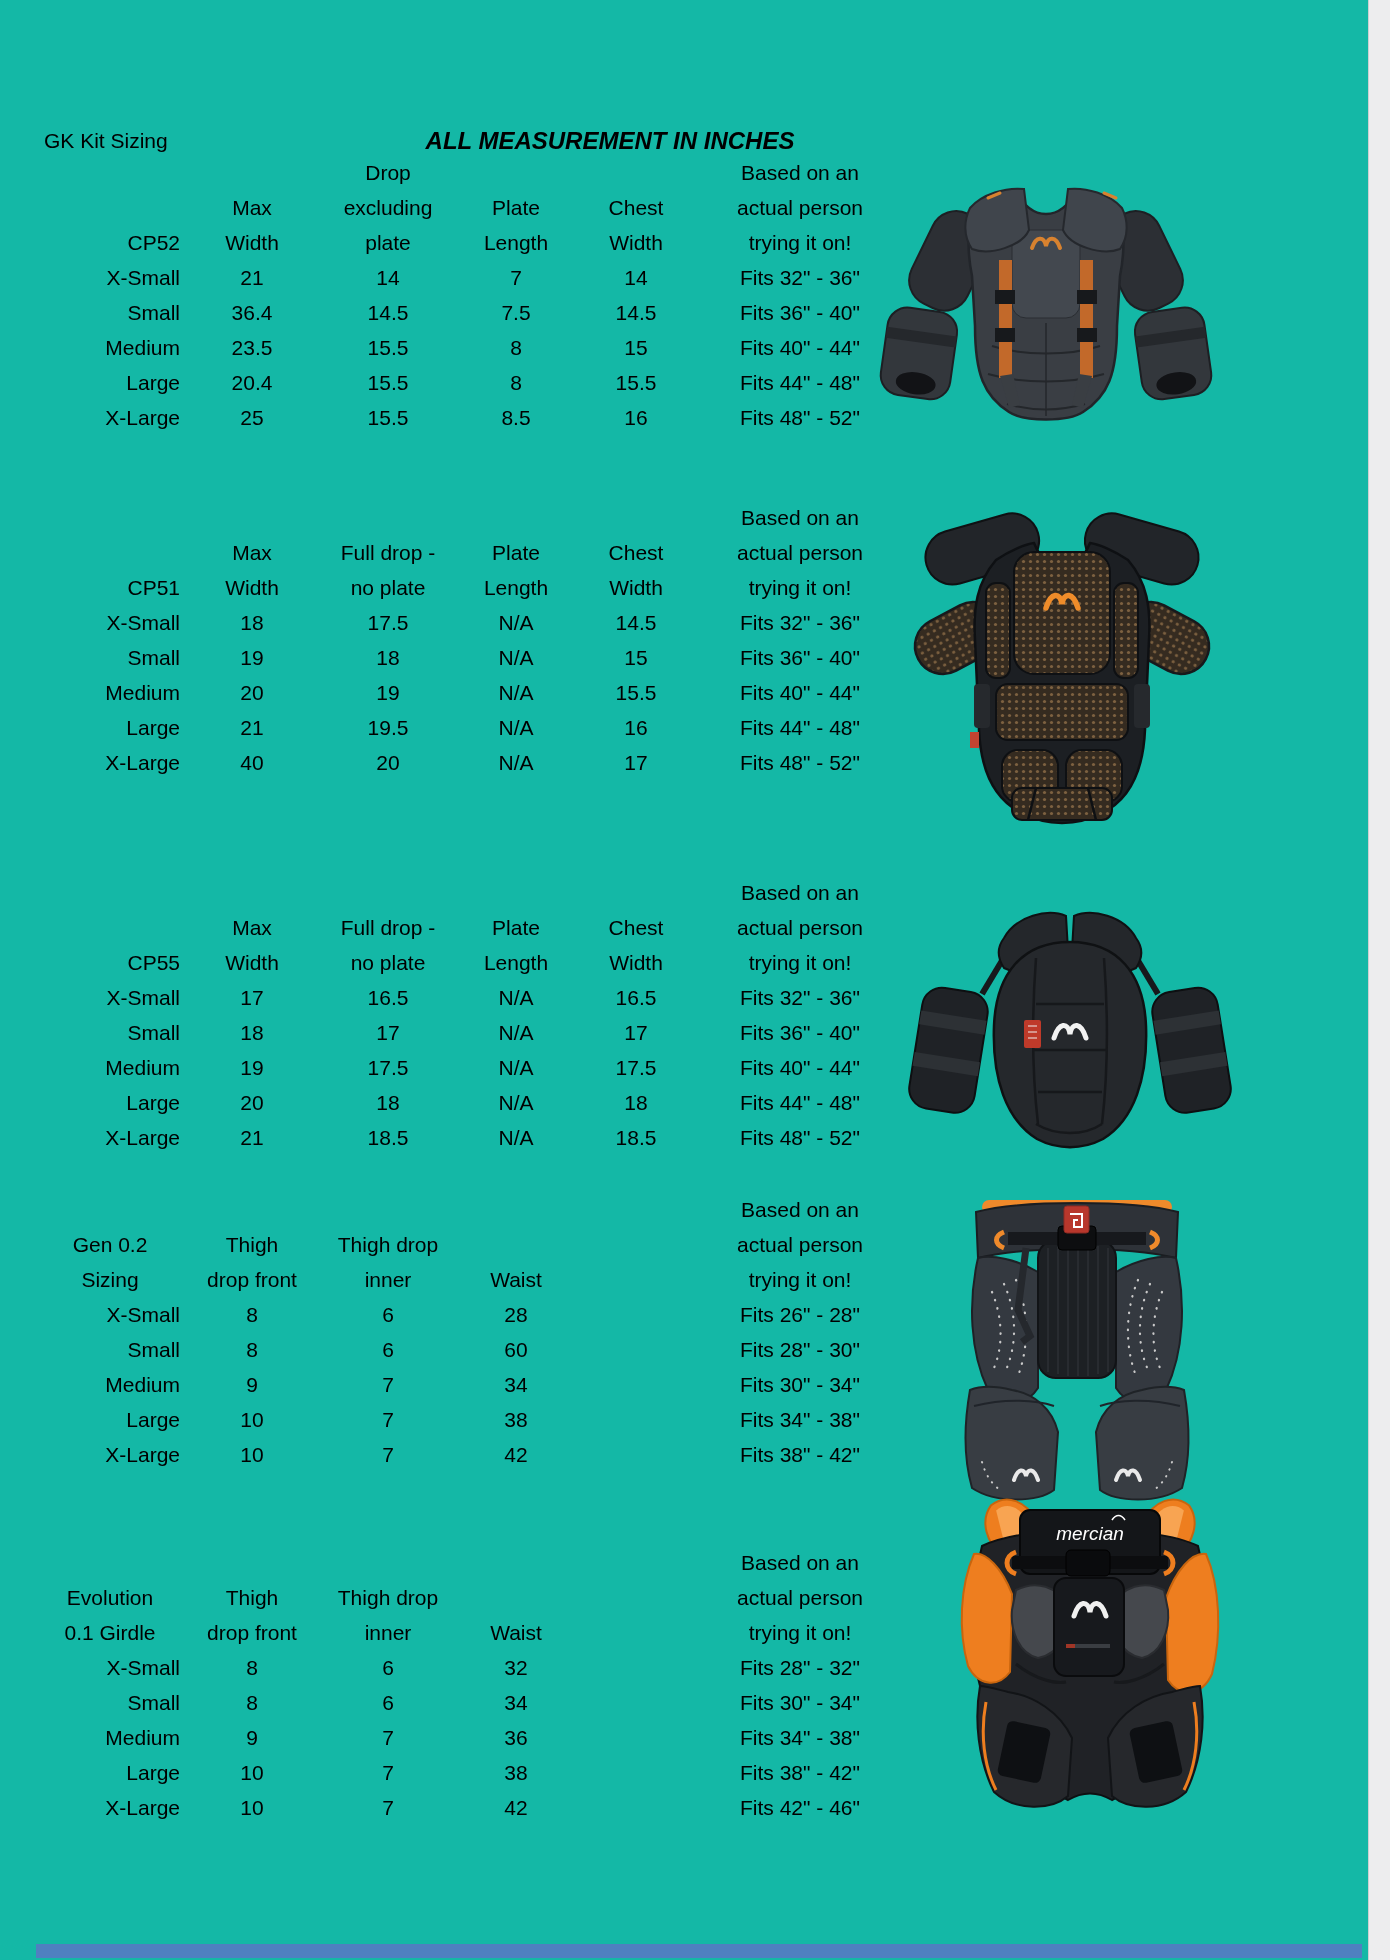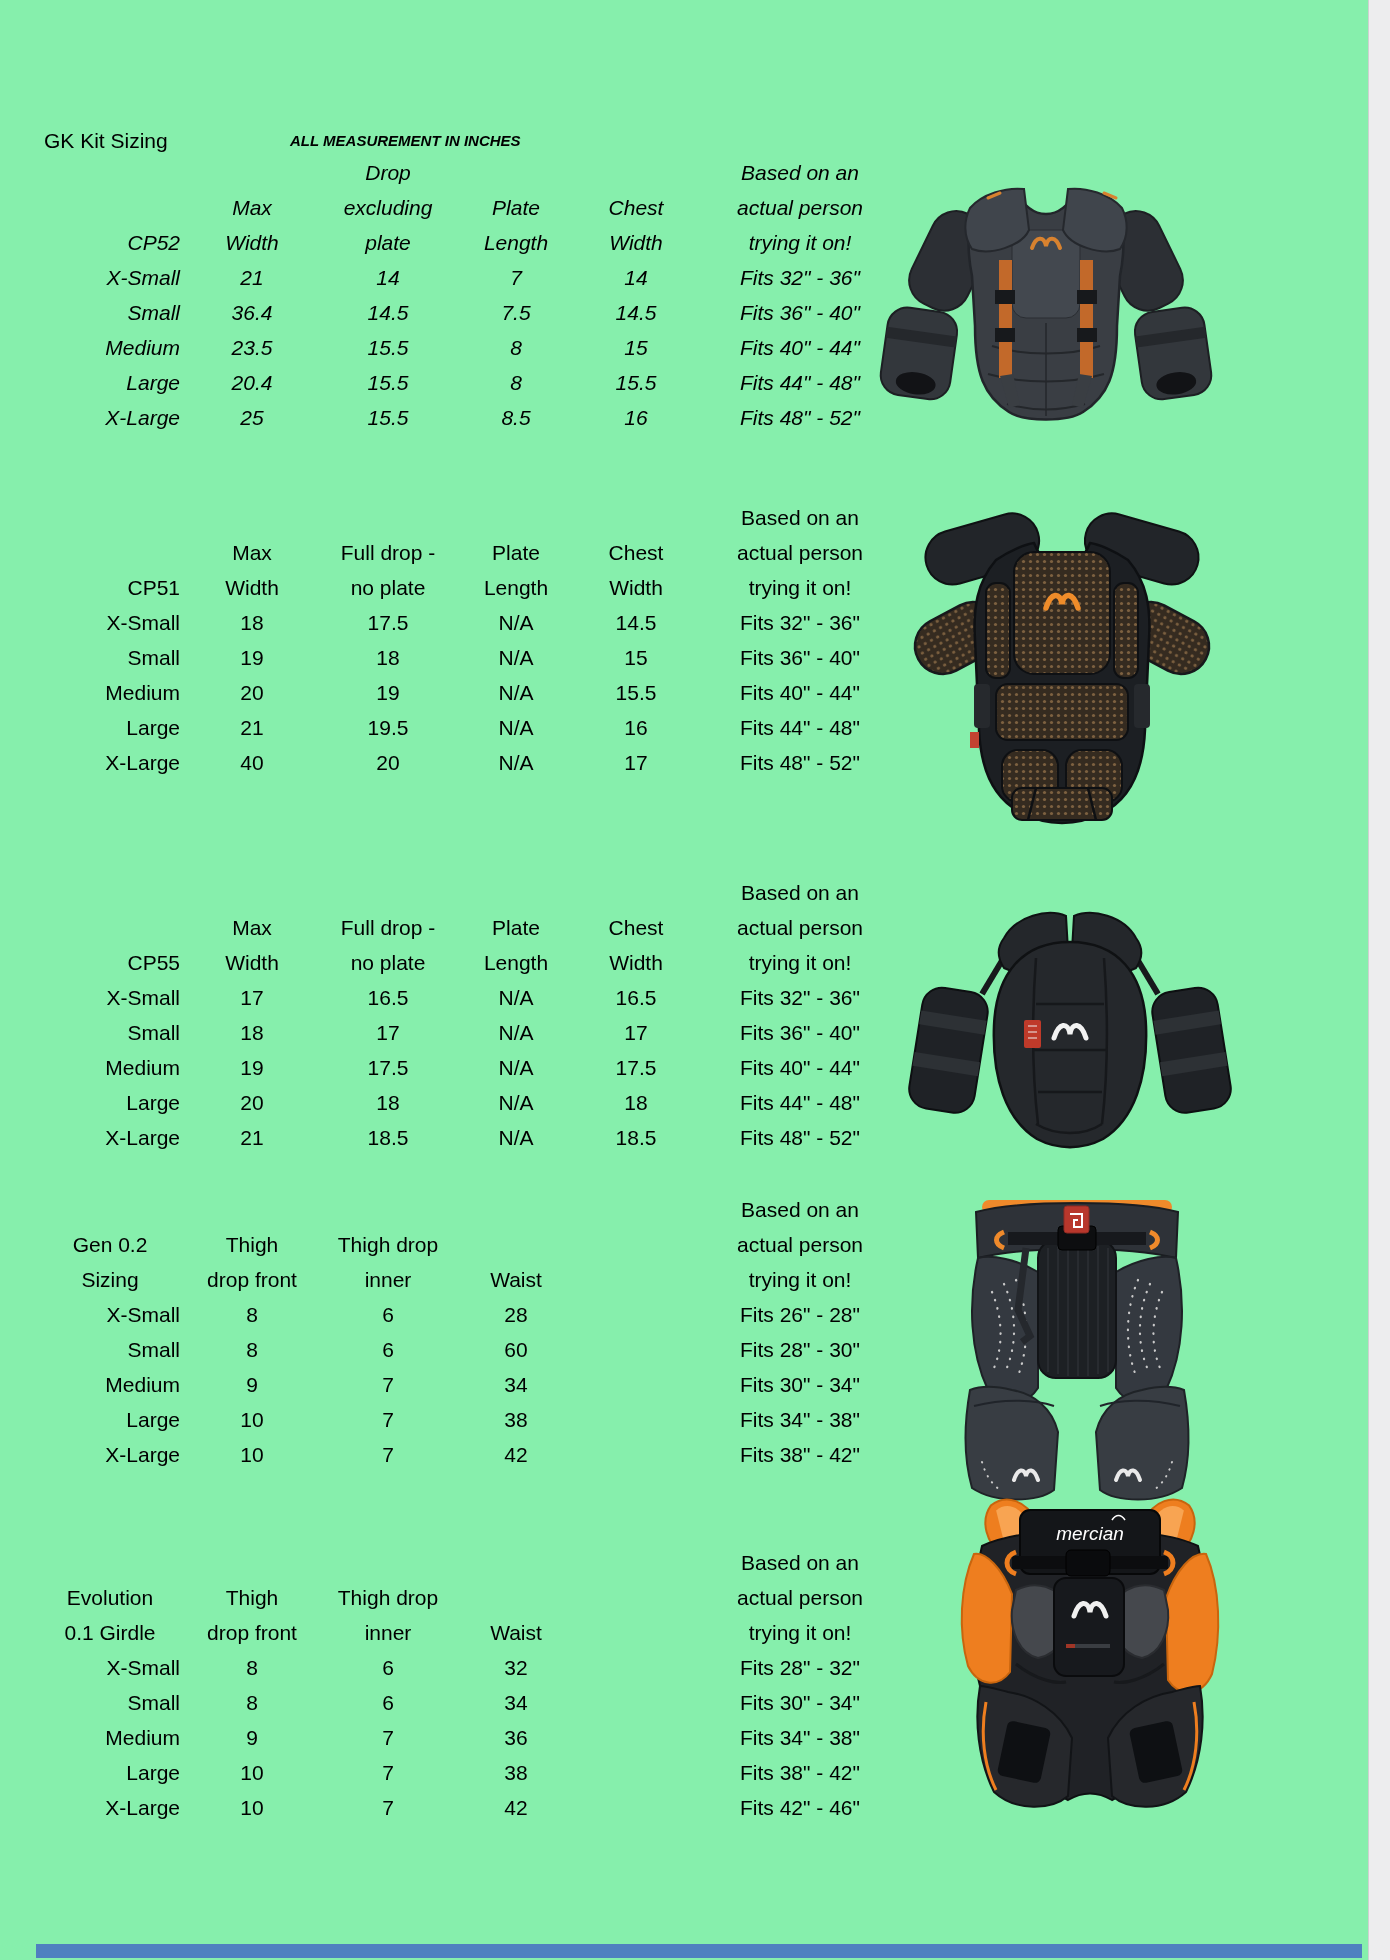--- a/index.html
+++ b/index.html
@@ -1,40 +1,40 @@
 <!DOCTYPE html>
 <html><head>
 <meta charset="utf-8">
 <style>
   html,body{margin:0;padding:0;background:#fff;}
-  .page{position:relative;width:1390px;height:1960px;background:#86efac;overflow:hidden;
+  .page{position:relative;width:1390px;height:1960px;background:#14b8a6;overflow:hidden;
         font-family:"Liberation Sans",sans-serif;color:#000;}
   .doc-title{position:absolute;left:44px;top:123px;height:35px;line-height:35px;font-size:21px;}
   .banner{position:absolute;left:290px;top:123px;width:640px;height:35px;line-height:35px;
-          font-size:15px;font-weight:bold;font-style:italic;}
+          font-size:24px;font-weight:bold;font-style:italic;text-align:center;}
   .size-table{position:absolute;left:40px;display:grid;
               grid-template-columns:140px 144px 128px 128px 112px 216px;}
   .cell{height:35px;line-height:35px;font-size:21px;white-space:nowrap;overflow:visible;}
   .al{text-align:right;padding-left:4px;}
   .ac{text-align:center;}
   .figure{position:absolute;}
   .scroll-gutter{position:absolute;top:0;right:0;width:22px;height:1960px;
                  background:#ededee;border-left:1px solid #cfcfd1;box-sizing:border-box;}
   .bottom-bar{position:absolute;left:36px;top:1944px;width:1326px;height:14px;background:#4f80c0;}
 </style>
 </head>
 <body>
 
 <div class="page">
 
   <div class="doc-title">GK Kit Sizing</div>
   <div class="banner">ALL MEASUREMENT IN INCHES</div>
 
   <div id="tables-root">
-      <div class="size-table" style="top: 155px; font-style: italic;">
+      <div class="size-table" style="top: 155px;">
         <div class="cell c0 al"></div>
         <div class="cell c1 ac"></div>
         <div class="cell c2 ac">Drop</div>
         <div class="cell c3 ac"></div>
         <div class="cell c4 ac"></div>
         <div class="cell c5 ac">Based on an</div>
         <div class="cell c0 al"></div>
         <div class="cell c1 ac">Max</div>
         <div class="cell c2 ac">excluding</div>
         <div class="cell c3 ac">Plate</div>

